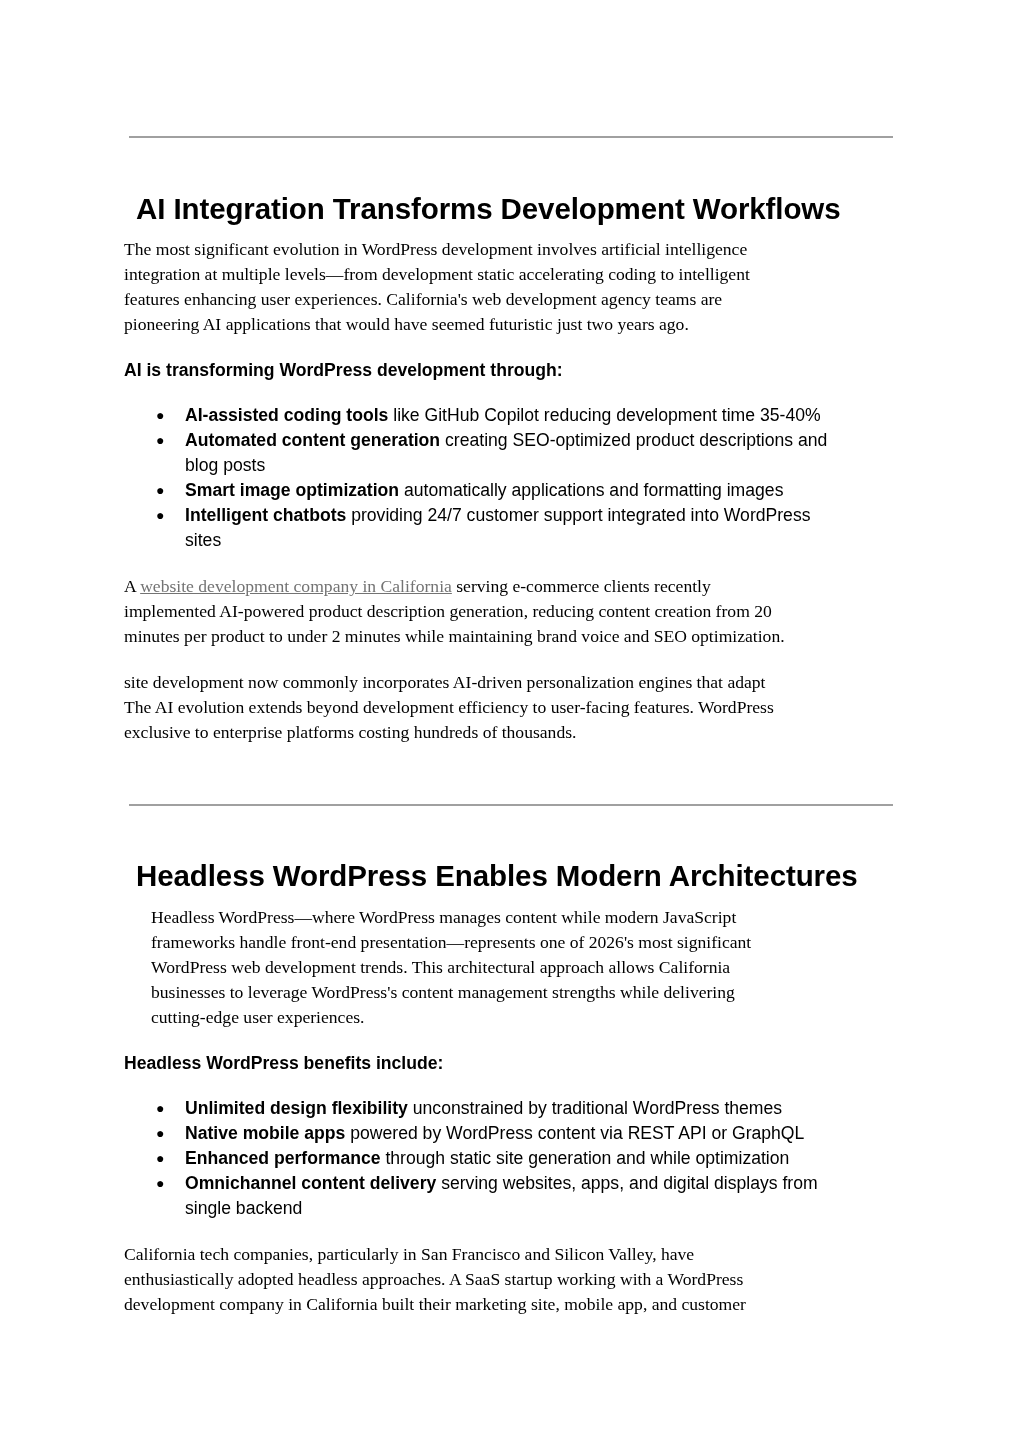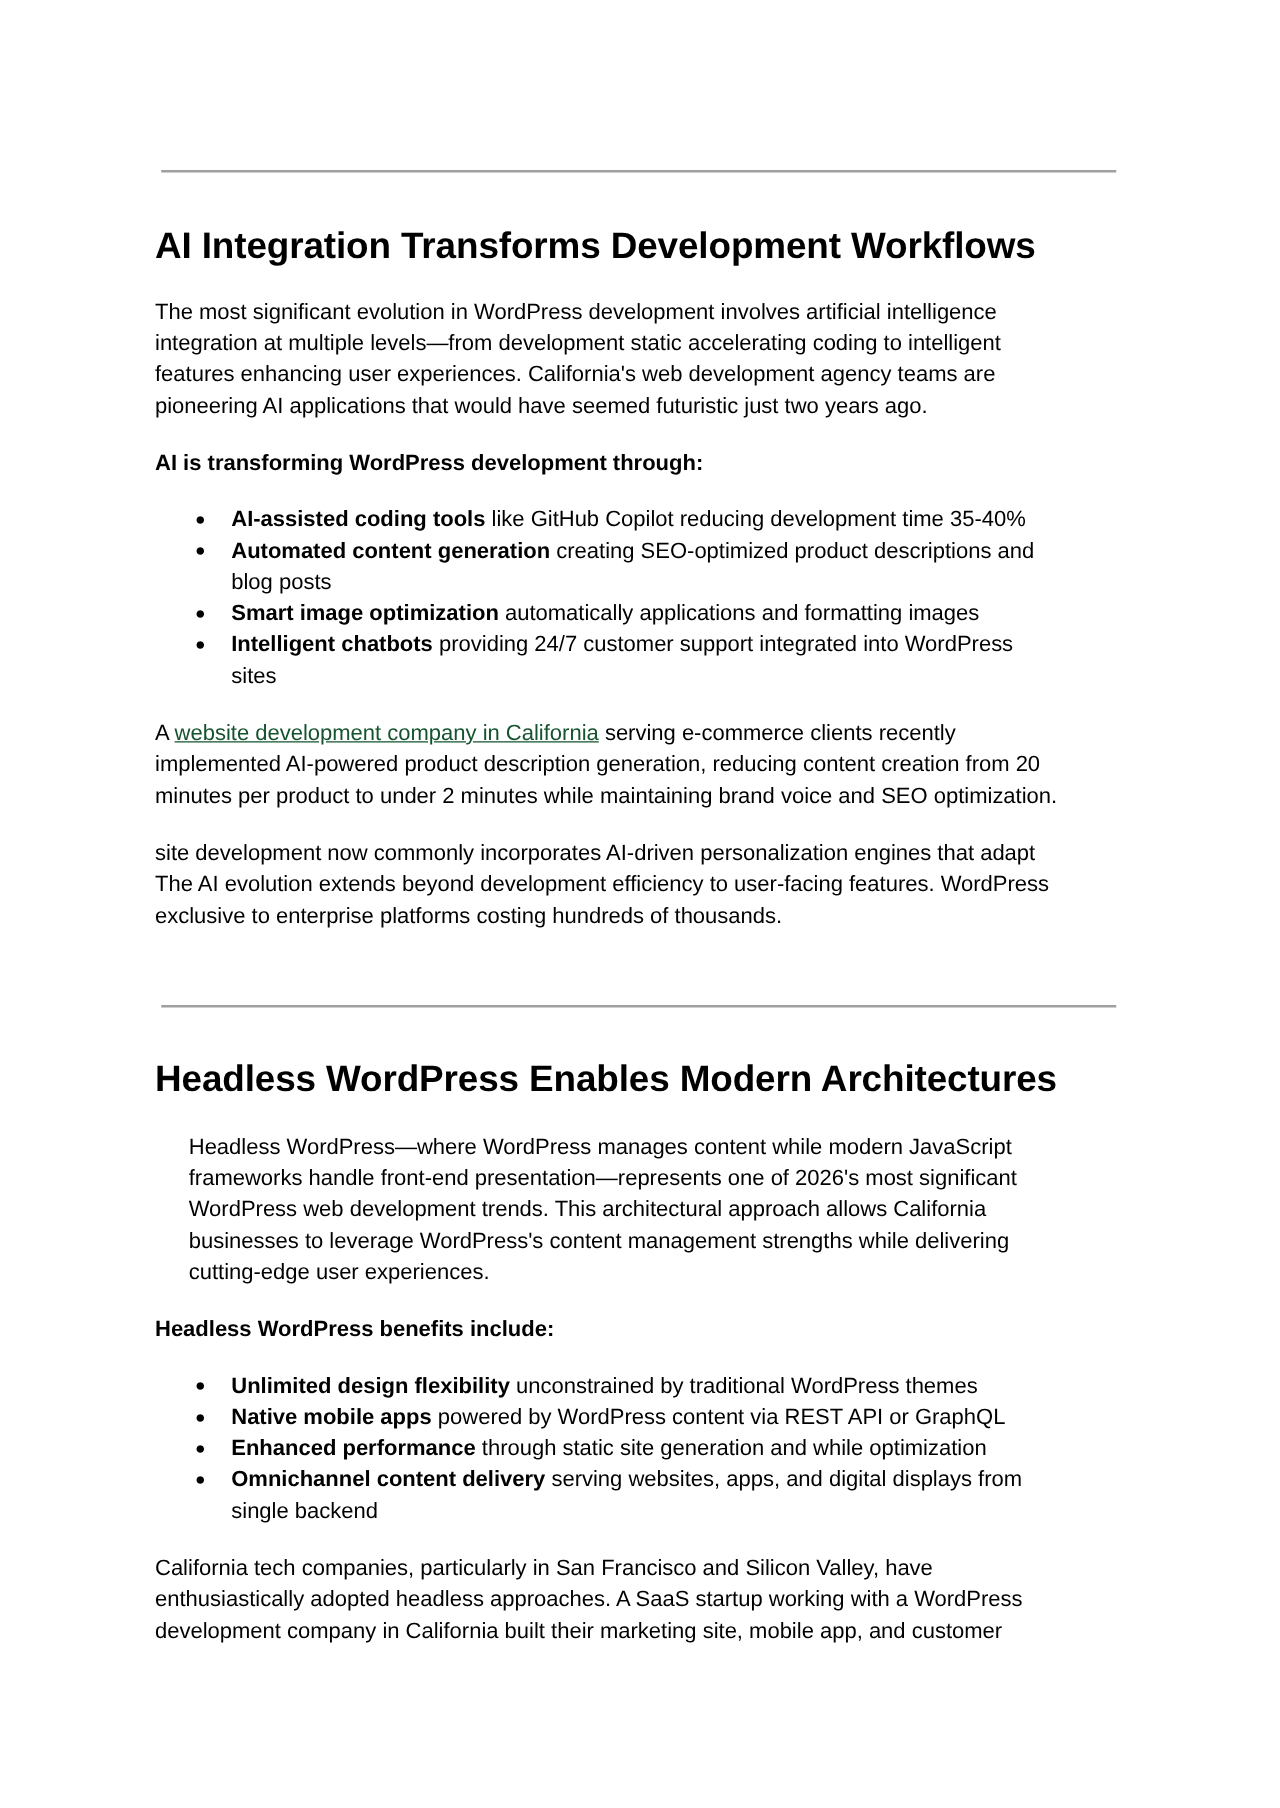--- a/index.html
+++ b/index.html
@@ -21,33 +21,33 @@
       width: 764px;
       height: 0;
       border-top: 2px solid #a0a0a0;
     }
     .h1 {
       position: absolute;
       left: 124px;
       font-size: 29.5px;
       font-weight: bold;
       line-height: 36px;
-      margin: 0;
+      margin: 12px;
       white-space: nowrap;
       letter-spacing: -0.1px;
     }
     .para {
       position: absolute;
       left: 124px;
       width: 790px;
       font-size: 17.6px;
       line-height: 25px;
       margin: 0;
     }
-    .para .line { display: block; white-space: nowrap; }
+    .para .line { display: block; white-space: nowrap; font-family: Liberation Serif, serif; }
     .bold-line {
       position: absolute;
       left: 124px;
       font-size: 17.6px;
       line-height: 25px;
       font-weight: bold;
       white-space: nowrap;
       margin: 0;
     }
     .bullets {
@@ -65,21 +65,21 @@
       padding-left: 61px;
     }
     .bullets li .bullet {
       position: absolute;
       left: 32px;
       top: 0;
       font-size: 14px;
     }
     .bullets li .line { display: block; white-space: nowrap; }
     .link {
-      color: #14532d;
+      color: #737373;
       text-decoration: underline;
       cursor: pointer;
     }
   </style>
 </head>
 <body>
 
 <div class="divider" style="top:136px;"></div>
 
 <h1 class="h1" style="top:179px;">AI Integration Transforms Development Workflows</h1>

